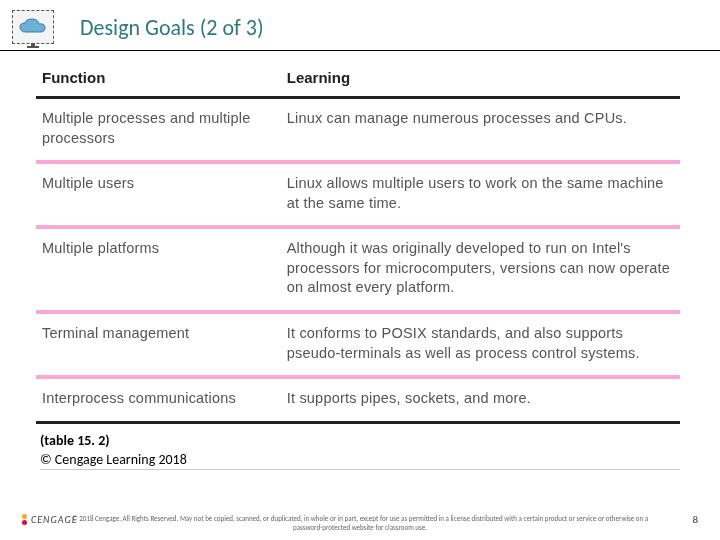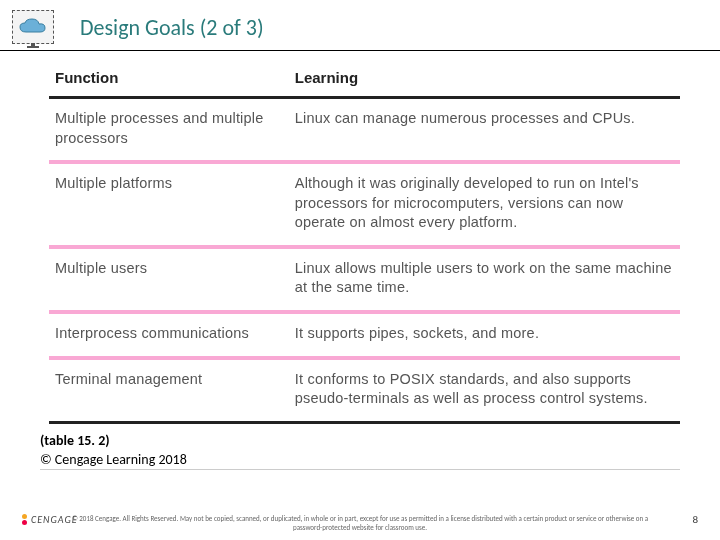--- a/index.html
+++ b/index.html
@@ -39,21 +39,21 @@
     width: 16px;
     height: 6px;
   }
   .title {
     color: #2a7b7b;
     font-size: 22px;
     font-weight: 400;
     margin-left: 16px;
   }
   .table-wrap {
-    padding: 10px 40px 0 49px;
+    padding: 10px 40px 0 36px;
   }
   table {
     width: 100%;
     border-collapse: collapse;
     font-family: Arial, sans-serif;
   }
   thead th {
     text-align: left;
     font-weight: 700;
     font-size: 15px;
@@ -152,34 +152,34 @@
         <th>Function</th>
         <th>Learning</th>
       </tr>
     </thead>
     <tbody>
       <tr>
         <td class="fn-col">Multiple processes and multiple processors</td>
         <td>Linux can manage numerous processes and CPUs.</td>
       </tr>
       <tr>
+        <td class="fn-col">Multiple users</td>
+        <td>Linux allows multiple users to work on the same machine at the same time.</td>
+      </tr>
+      <tr>
         <td class="fn-col">Multiple platforms</td>
         <td>Although it was originally developed to run on Intel's processors for microcomputers, versions can now operate on almost every platform.</td>
       </tr>
       <tr>
-        <td class="fn-col">Multiple users</td>
-        <td>Linux allows multiple users to work on the same machine at the same time.</td>
+        <td class="fn-col">Terminal management</td>
+        <td>It conforms to POSIX standards, and also supports pseudo-terminals as well as process control systems.</td>
       </tr>
       <tr>
         <td class="fn-col">Interprocess communications</td>
         <td>It supports pipes, sockets, and more.</td>
-      </tr>
-      <tr>
-        <td class="fn-col">Terminal management</td>
-        <td>It conforms to POSIX standards, and also supports pseudo-terminals as well as process control systems.</td>
       </tr>
     </tbody>
   </table>
 </div>
 
 <div class="caption">
   <div class="bold">(table 15. 2)</div>
   <div>© Cengage Learning 2018</div>
 </div>
 

